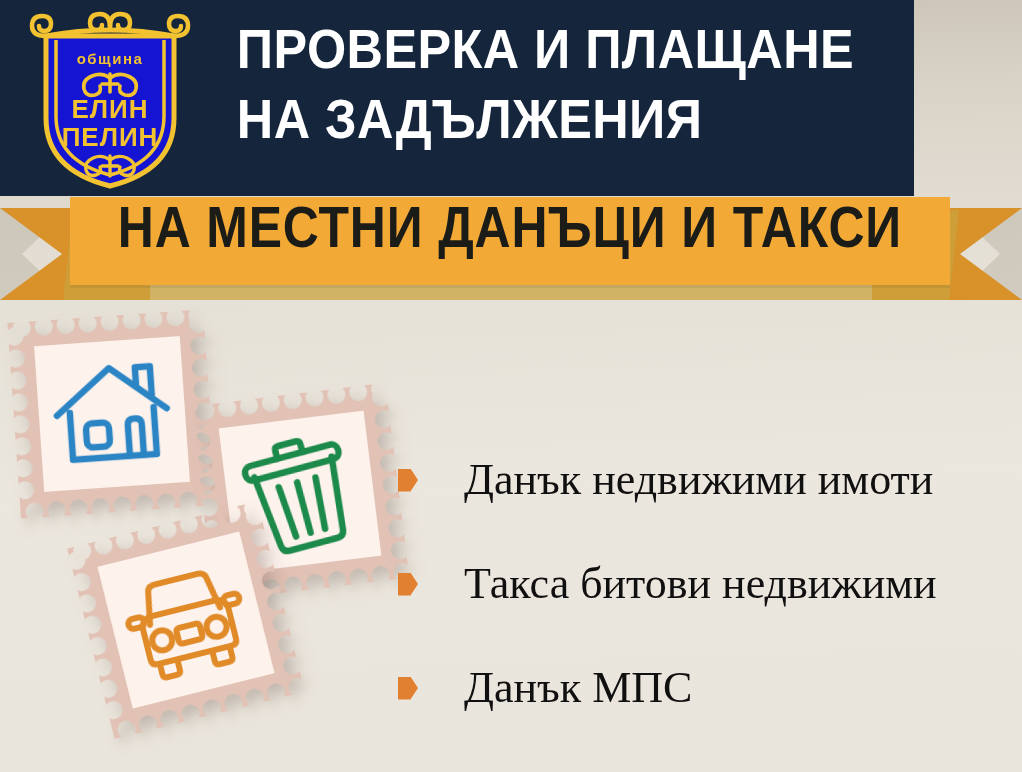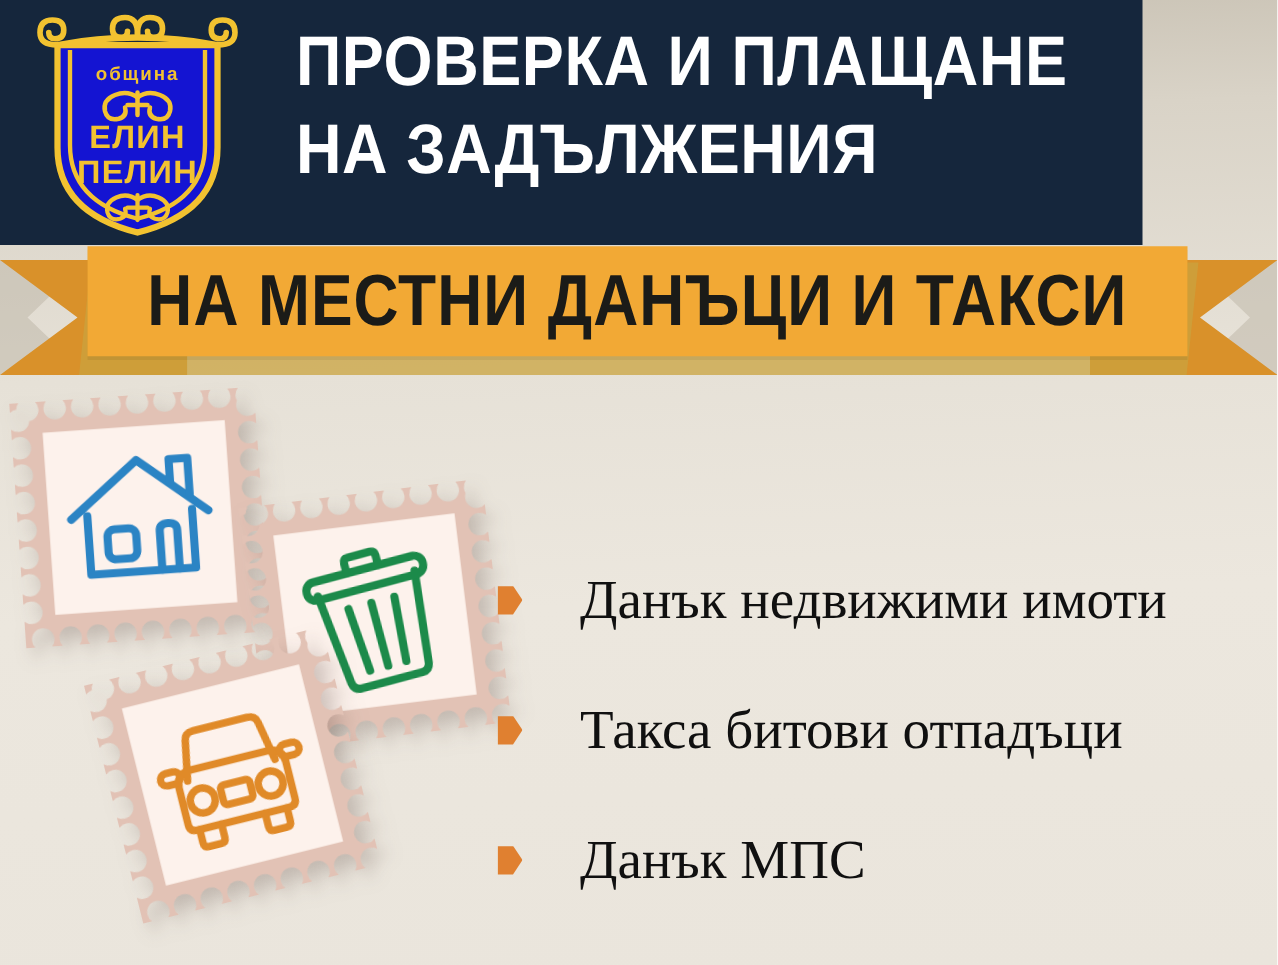--- a/index.html
+++ b/index.html
@@ -106,21 +106,21 @@
     transform: skewX(-6deg);
   }
   .ribbon-main {
     position: absolute;
     left: 70px;
     top: 1px;
     width: 880px;
     height: 88px;
     background: #f2a935;
     display: flex;
-    align-items: center;
+    align-items: flex-start;
     justify-content: center;
     box-shadow: 0 3px 0 rgba(0,0,0,0.06);
   }
   .ribbon-text {
     color: #1b1b18;
     font-family: "Liberation Sans", sans-serif;
     font-weight: bold;
     font-size: 58px;
     line-height: 60px;
     letter-spacing: 1px;
@@ -417,21 +417,21 @@
 
   <div class="bullets">
 
     <div class="bullet-row">
       <span class="bullet-mark"></span>
       <span class="bullet-text">Данък недвижими имоти</span>
     </div>
 
     <div class="bullet-row">
       <span class="bullet-mark"></span>
-      <span class="bullet-text">Такса битови отпадъци</span>
+      <span class="bullet-text">Такса битови недвижими</span>
     </div>
 
     <div class="bullet-row">
       <span class="bullet-mark"></span>
       <span class="bullet-text">Данък МПС</span>
     </div>
 
   </div>
 
 </div>

